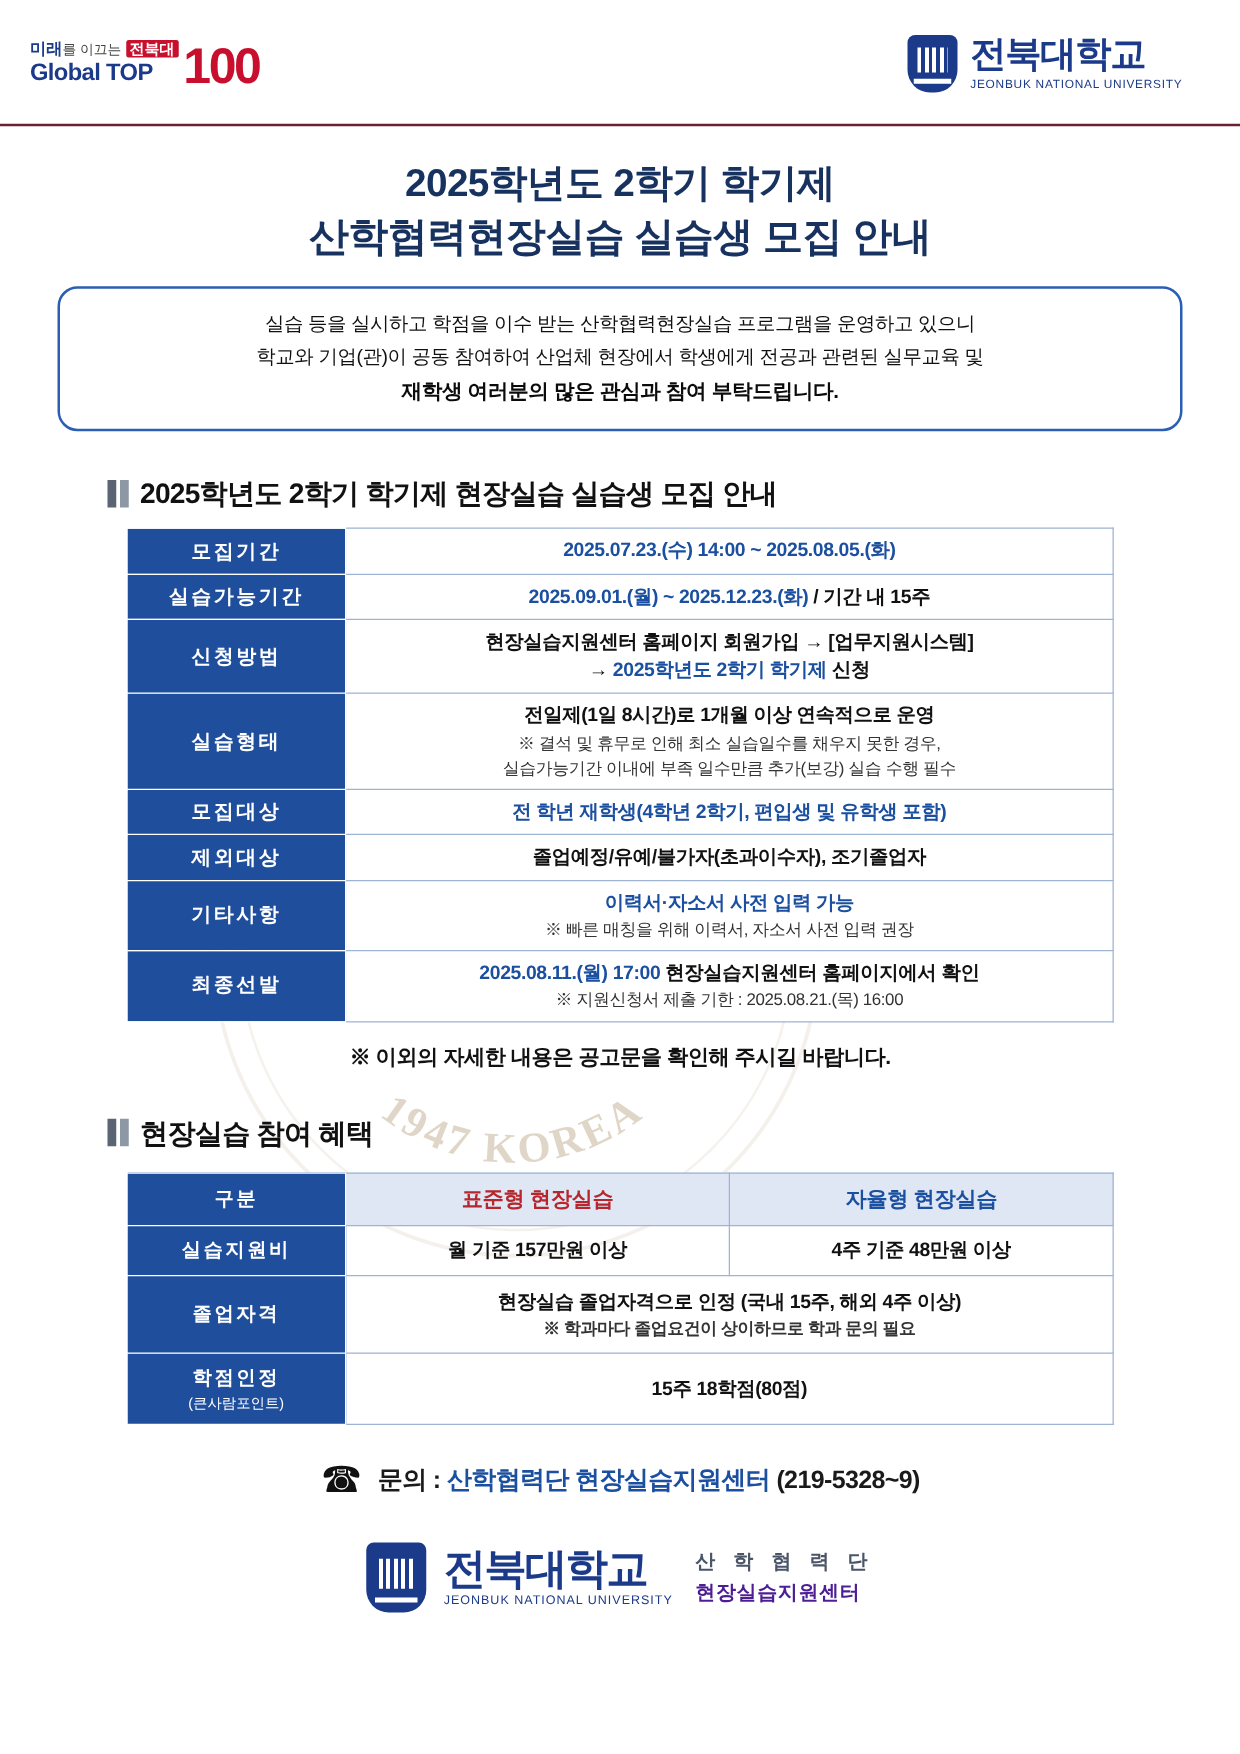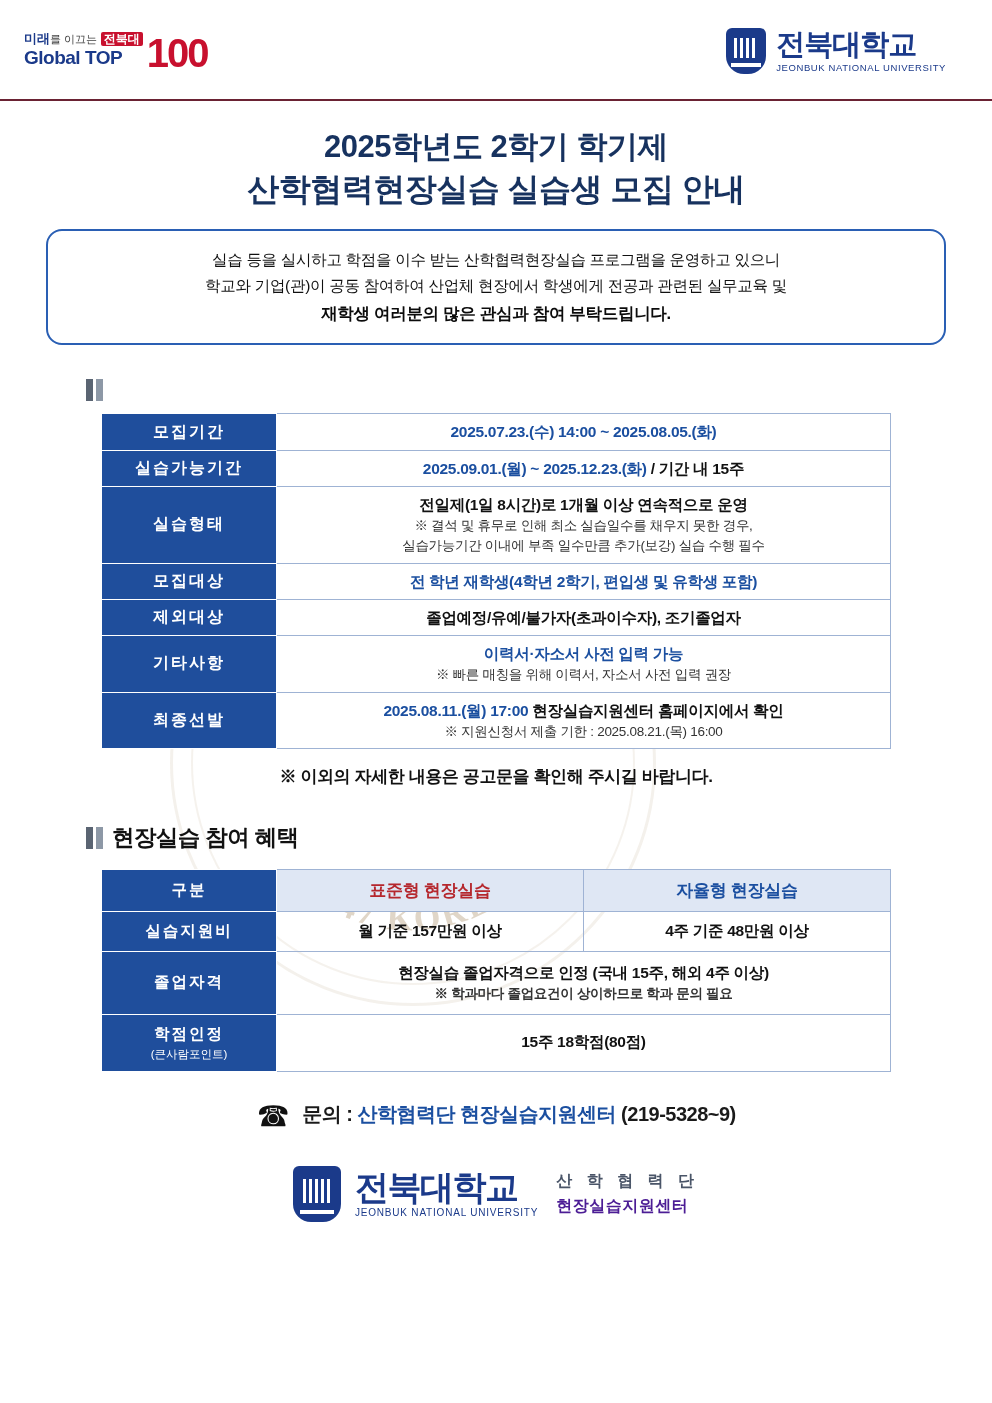--- a/index.html
+++ b/index.html
@@ -452,34 +452,42 @@
     <p>실습 등을 실시하고 학점을 이수 받는 산학협력현장실습 프로그램을 운영하고 있으니</p>
     <p>학교와 기업(관)이 공동 참여하여 산업체 현장에서 학생에게 전공과 관련된 실무교육 및</p>
     <p class="strong">재학생 여러분의 많은 관심과 참여 부탁드립니다.</p>
   </div>
 
   <div class="sec-head">
     <span class="marks">
         <i class="a"></i>
         <i class="b"></i>
       </span>
+    <h2>2025학년도 2학기 학기제 현장실습 실습생 모집 안내</h2>
   </div>
 
   <table class="info">
     <tbody>
         <tr>
       <td class="lbl">모집기간</td>
       <td class="val">
         <span class="v-blue">2025.07.23.(수) 14:00 ~ 2025.08.05.(화)</span>
       </td>
     </tr>
     <tr>
       <td class="lbl">실습가능기간</td>
       <td class="val">
         <span class="v-blue">2025.09.01.(월) ~ 2025.12.23.(화)</span><span class="v-bold"> / 기간 내 15주</span>
+      </td>
+    </tr>
+    <tr>
+      <td class="lbl">신청방법</td>
+      <td class="val">
+        <div class="v-bold">현장실습지원센터 홈페이지 회원가입 → [업무지원시스템]</div>
+        <div><span class="v-bold">→ </span><span class="v-blue">2025학년도 2학기 학기제</span><span class="v-bold"> 신청</span></div>
       </td>
     </tr>
     <tr>
       <td class="lbl">실습형태</td>
       <td class="val">
         <div class="v-bold">전일제(1일 8시간)로 1개월 이상 연속적으로 운영</div>
         <div class="v-note">※ 결석 및 휴무로 인해 최소 실습일수를 채우지 못한 경우,</div>
         <div class="v-note">실습가능기간 이내에 부족 일수만큼 추가(보강) 실습 수행 필수</div>
       </td>
     </tr>

